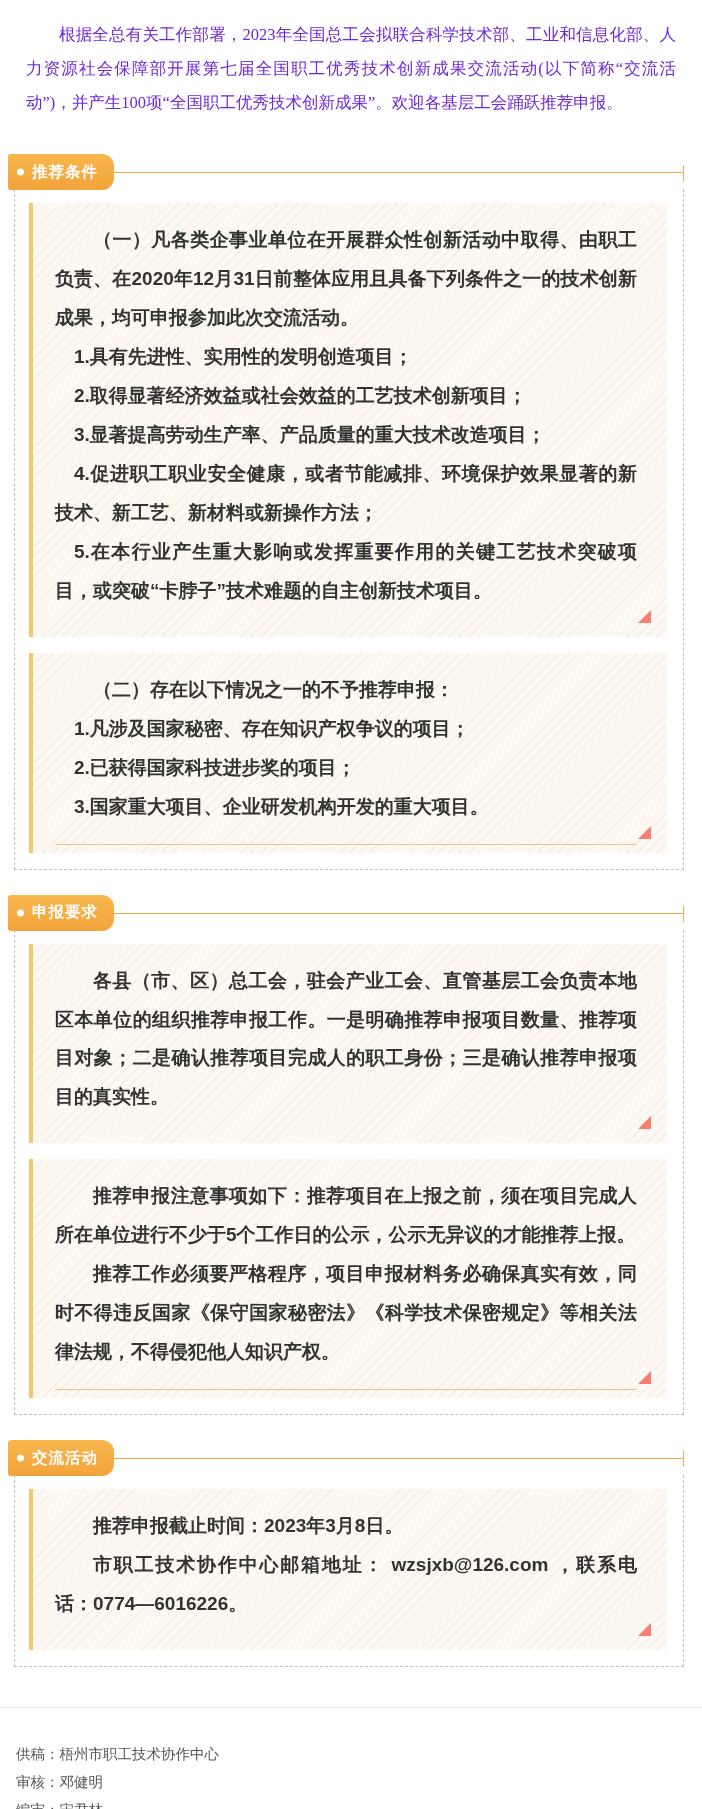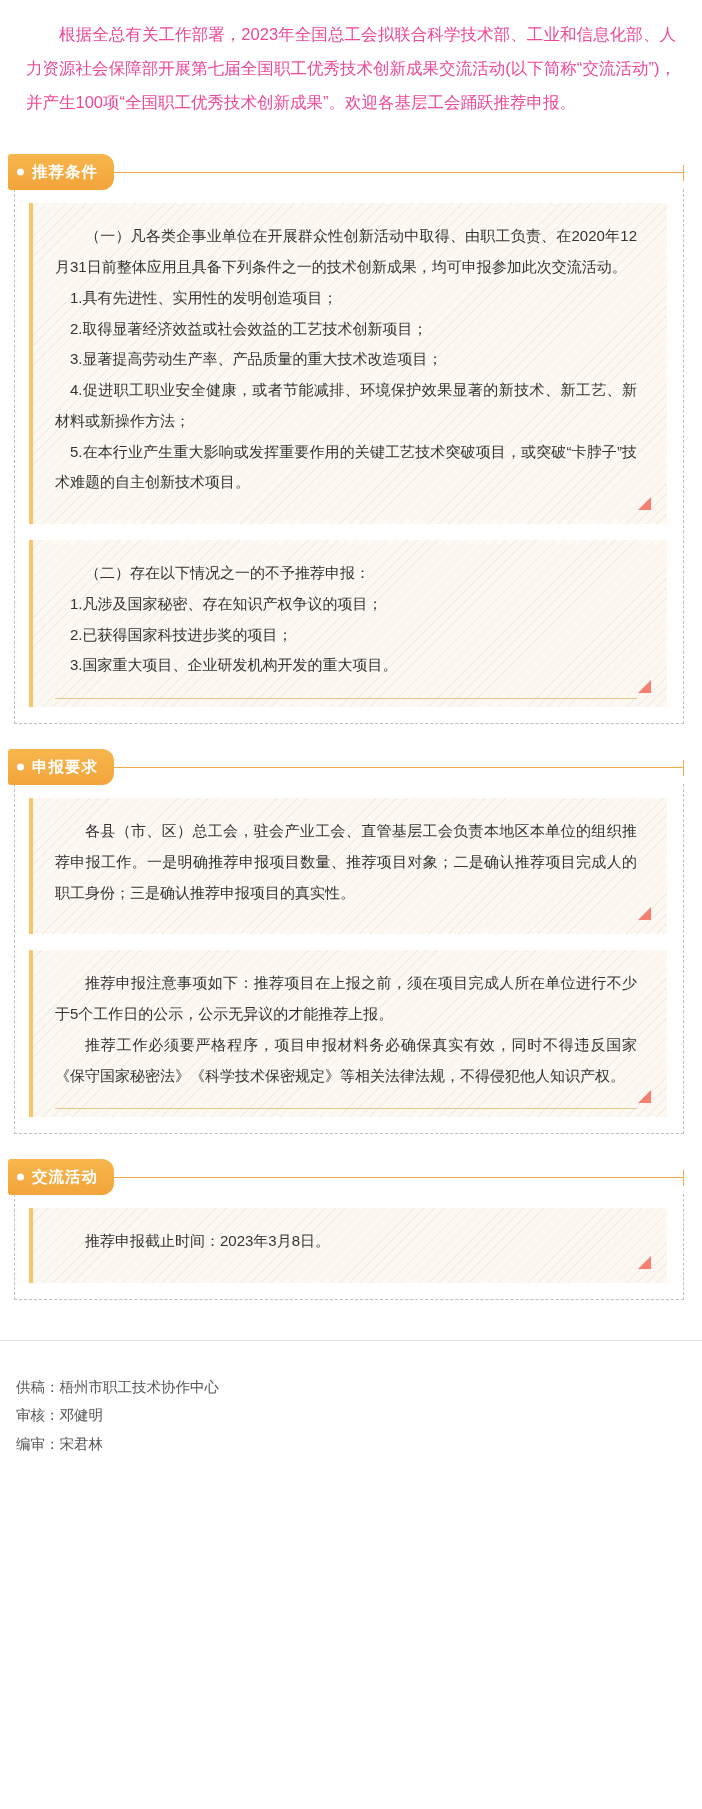--- a/index.html
+++ b/index.html
@@ -19,22 +19,23 @@
     position: relative;
     background: #ffffff;
     padding: 0 0 10px 0;
   }
 
   
   .intro {
     padding: 18px 26px 10px 26px;
     font-size: 16.5px;
     line-height: 2.05;
-    color: #ec4899;
+    color: #6d28d9;
     text-align: justify;
+    font-family: Liberation Serif, serif;
   }
   .intro p { margin: 0; text-indent: 2em; }
 
   
   .section {
     margin: 26px 0 0 0;
     position: relative;
   }
 
   .section-header {
@@ -112,24 +113,25 @@
     margin: 0 16px 16px 14px;
     padding: 18px 30px 26px 26px;
     background-color: #fdf9f2;
     background-image: repeating-linear-gradient(
       -45deg,
       rgba(226, 218, 205, 0.33) 0px,
       rgba(226, 218, 205, 0.33) 1px,
       rgba(255,255,255,0) 1px,
       rgba(255,255,255,0) 7px
     );
-    font-size: 15px;
+    font-size: 19px;
     line-height: 2.05;
     color: #333333;
     text-align: justify;
+    font-weight: bold;
   }
   .card:last-child { margin-bottom: 0; }
   .card::before {
     content: "";
     position: absolute;
     left: 0; top: 0; bottom: 0;
     width: 4px;
     background: #f6c66a;
   }
   
@@ -225,20 +227,21 @@
     <div class="section-header">
       <div class="header-rule"></div>
       <div class="tag">
         <span class="dot"></span>
         <span>交流活动</span>
       </div>
     </div>
     <div class="section-body">
       <div class="card">
         <p class="indent">推荐申报截止时间：2023年3月8日。</p>
+        <p class="indent">市职工技术协作中心邮箱地址： wzsjxb@126.com ，联系电话：0774—6016226。</p>
       </div>
     </div>
   </div>
 
   <div class="footer">
     <div>供稿：梧州市职工技术协作中心</div>
     <div>审核：邓健明</div>
     <div>编审：宋君林</div>
   </div>
 

